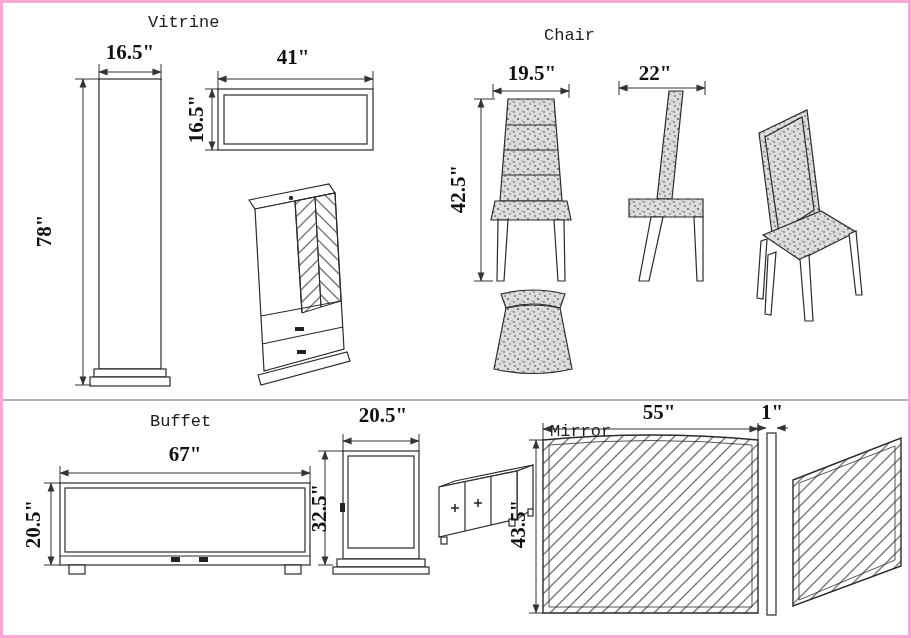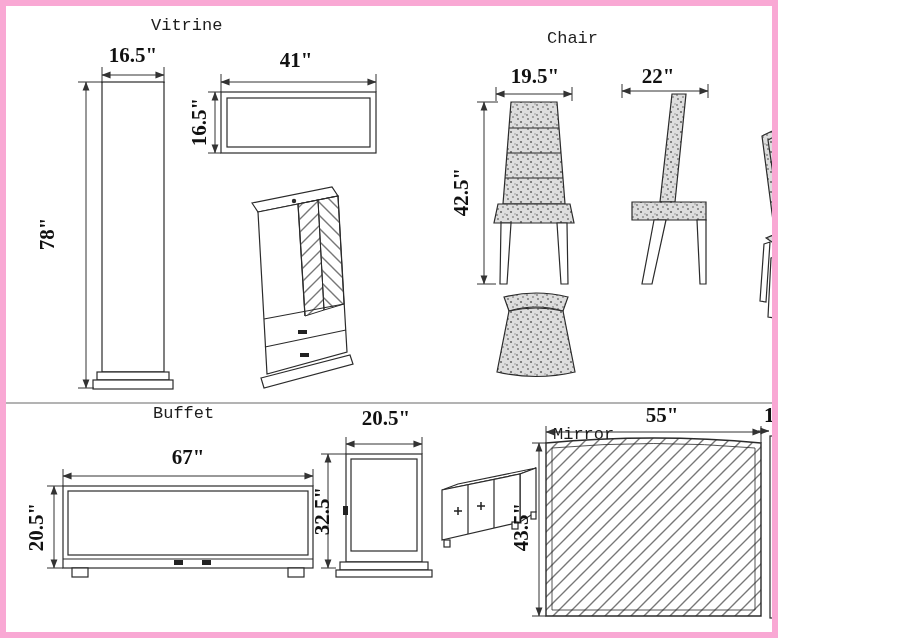--- a/index.html
+++ b/index.html
@@ -1,19 +1,19 @@
 <!DOCTYPE html>
 <html><head>
 <meta charset="utf-8">
 <style>
   * { margin:0; padding:0; box-sizing:border-box; }
   html,body { background:#ffffff; }
   .canvas {
-    position:relative; width:778px; height:638px; background:#fff;
-    border:6px solid #f9a8d4; overflow:hidden;
+    position:relative; width:911px; height:638px; background:#fff;
+    border:3px solid #f9a8d4; overflow:hidden;
     font-family:"Liberation Serif", serif;
   }
   .drawing { position:absolute; left:0; top:0; }
   .dim {
     position:absolute; font-family:"Liberation Serif", serif;
     font-size:21px; font-weight:600; color:#111; white-space:nowrap;
     transform:translateX(-50%); line-height:1;
   }
   .dim.rot { transform:translate(-50%,-50%) rotate(-90deg); }
   .figlabel {
@@ -214,21 +214,21 @@
     </g>
 
     <g>
       <polygon points="790,477 898,435 898,563 790,603" fill="url(#hatchA)" stroke="#2b2b2b" stroke-width="1.4"></polygon>
       <polygon points="796,480 892,443 892,557 796,597" fill="none" stroke="#2b2b2b" stroke-width="0.8"></polygon>
     </g>
   </svg>
 
   <div class="figlabel" style="left:145px;top:11px">Vitrine</div>
   <div class="figlabel" style="left:541px;top:24px">Chair</div>
-  <div class="figlabel" style="left:147px;top:399px">Buffet</div>
+  <div class="figlabel" style="left:147px;top:410px">Buffet</div>
   <div class="figlabel" style="left:547px;top:420px">Mirror</div>
 
   <div class="dim" style="left:127px;top:39px">16.5"</div>
   <div class="dim rot" style="left:41px;top:228px">78"</div>
   <div class="dim" style="left:290px;top:44px">41"</div>
   <div class="dim rot" style="left:193px;top:116px">16.5"</div>
 
   <div class="dim" style="left:529px;top:60px">19.5"</div>
   <div class="dim rot" style="left:455px;top:186px">42.5"</div>
   <div class="dim" style="left:652px;top:60px">22"</div>

